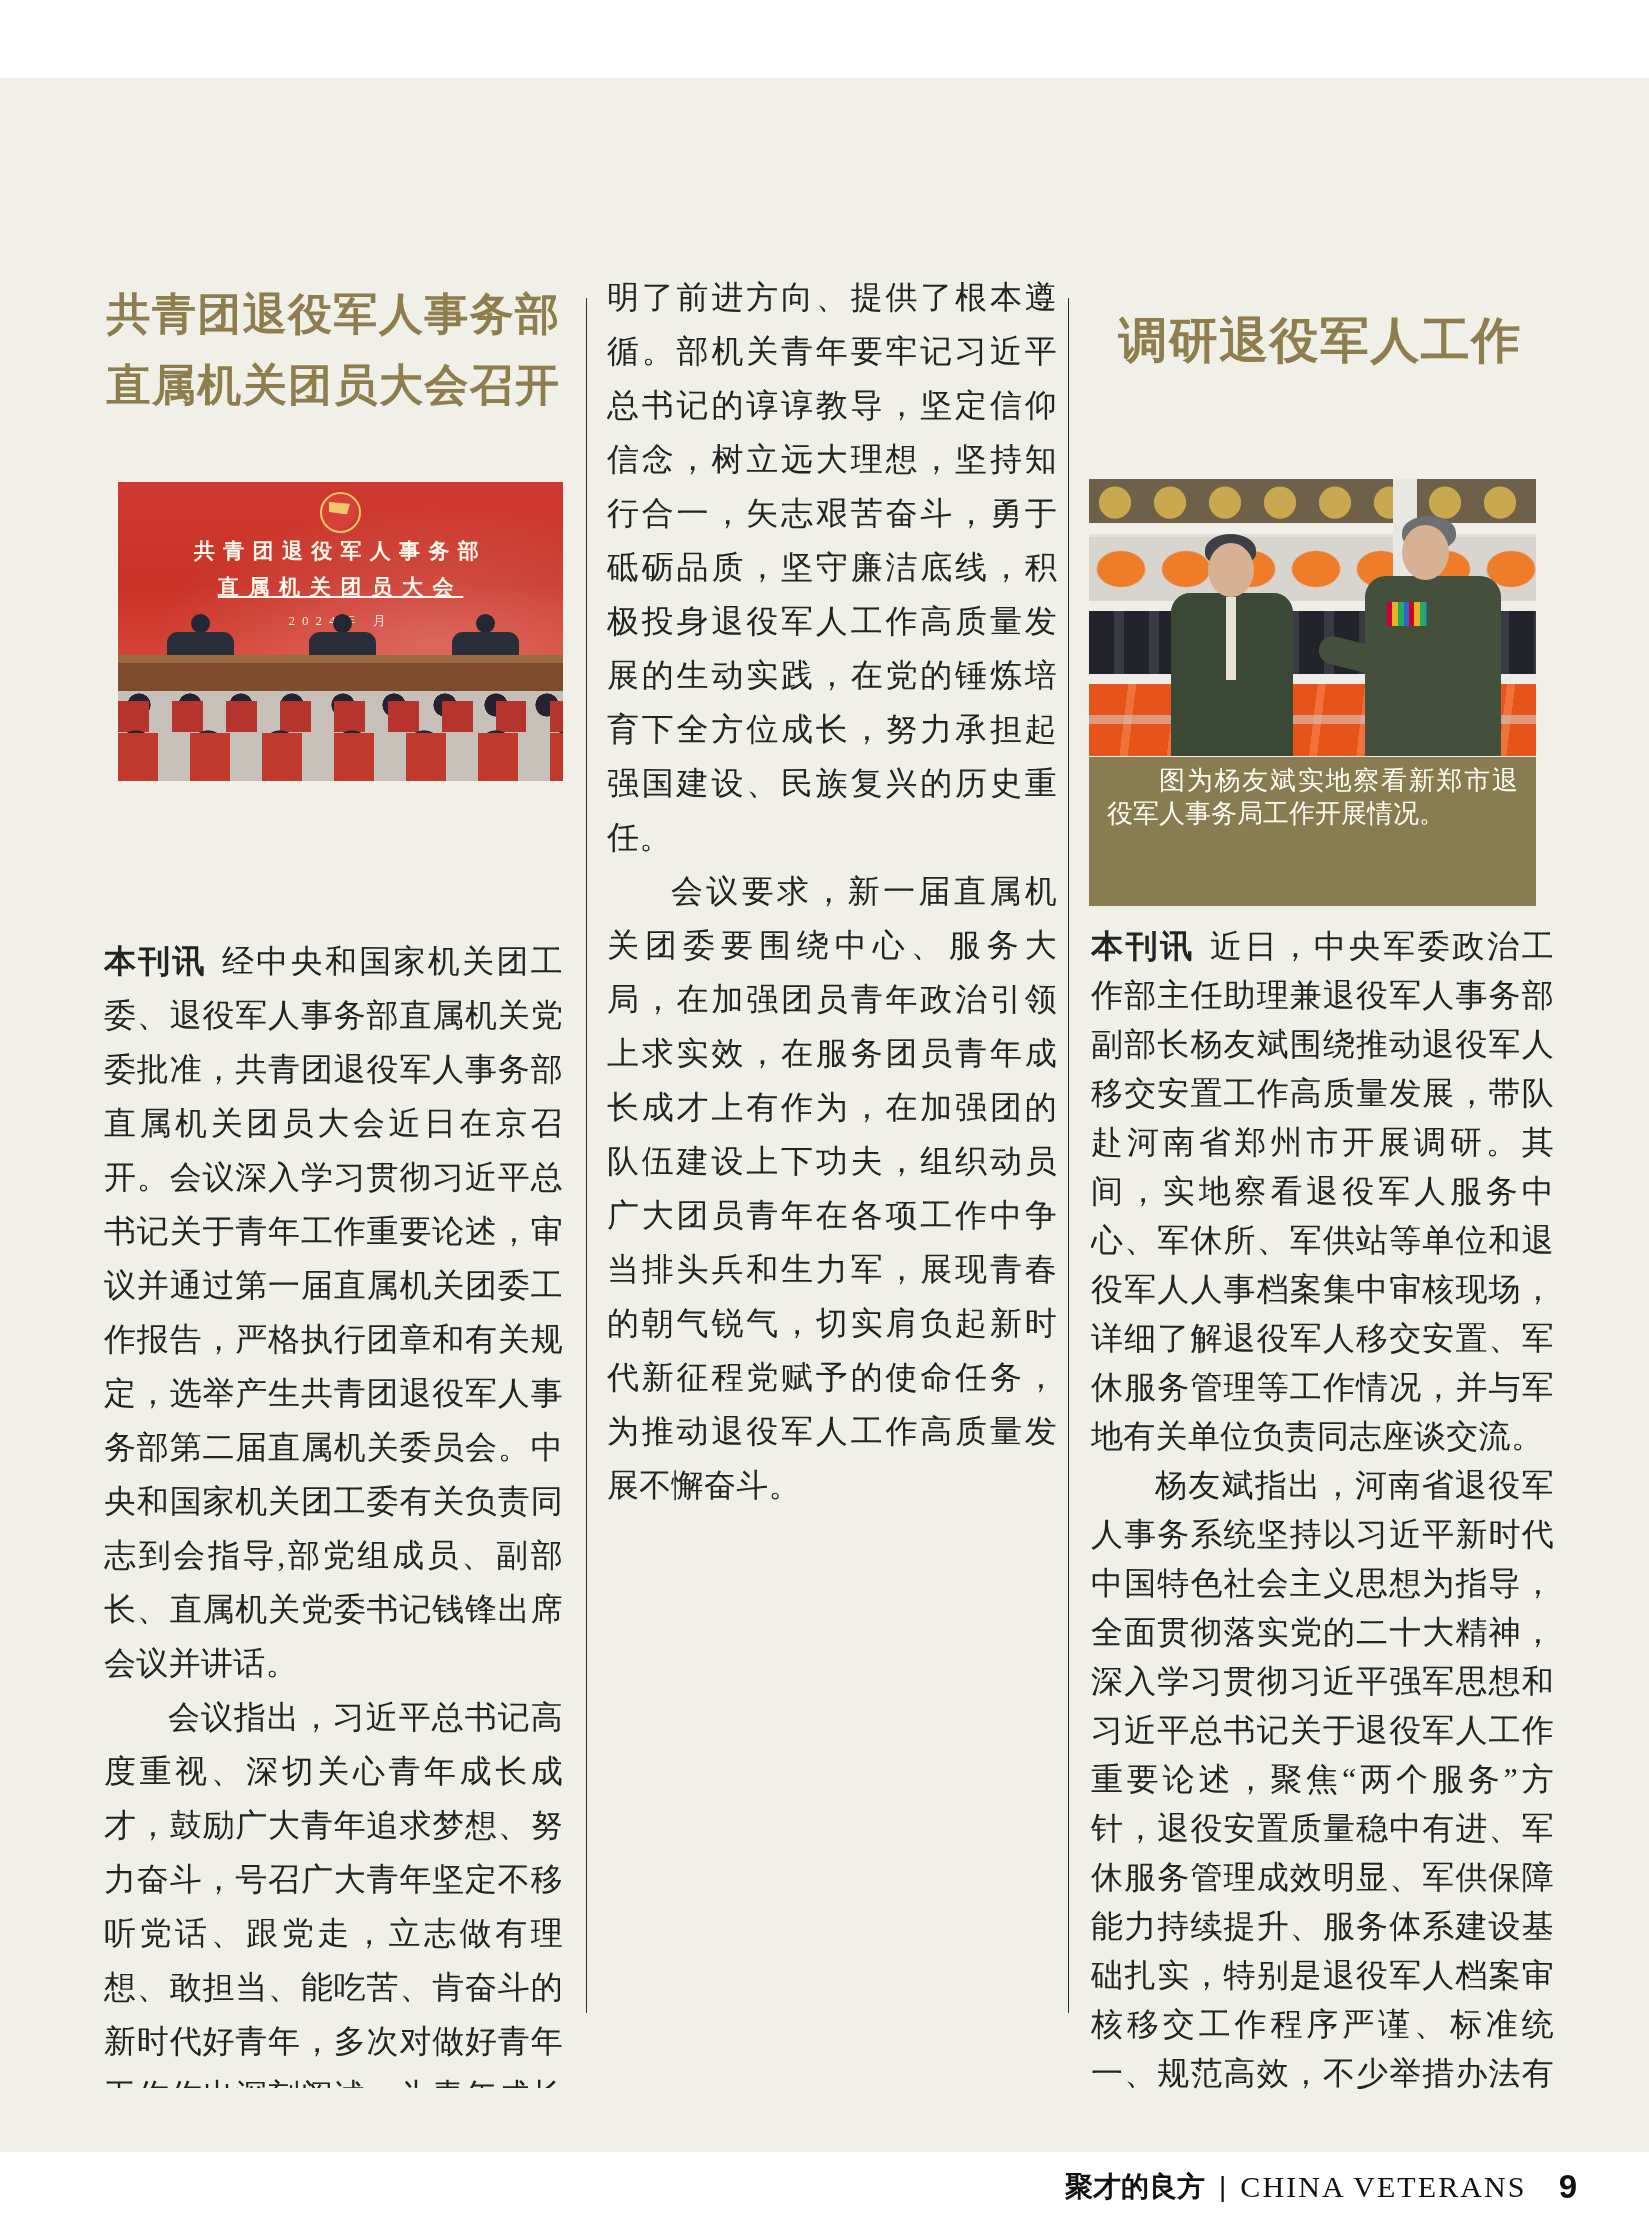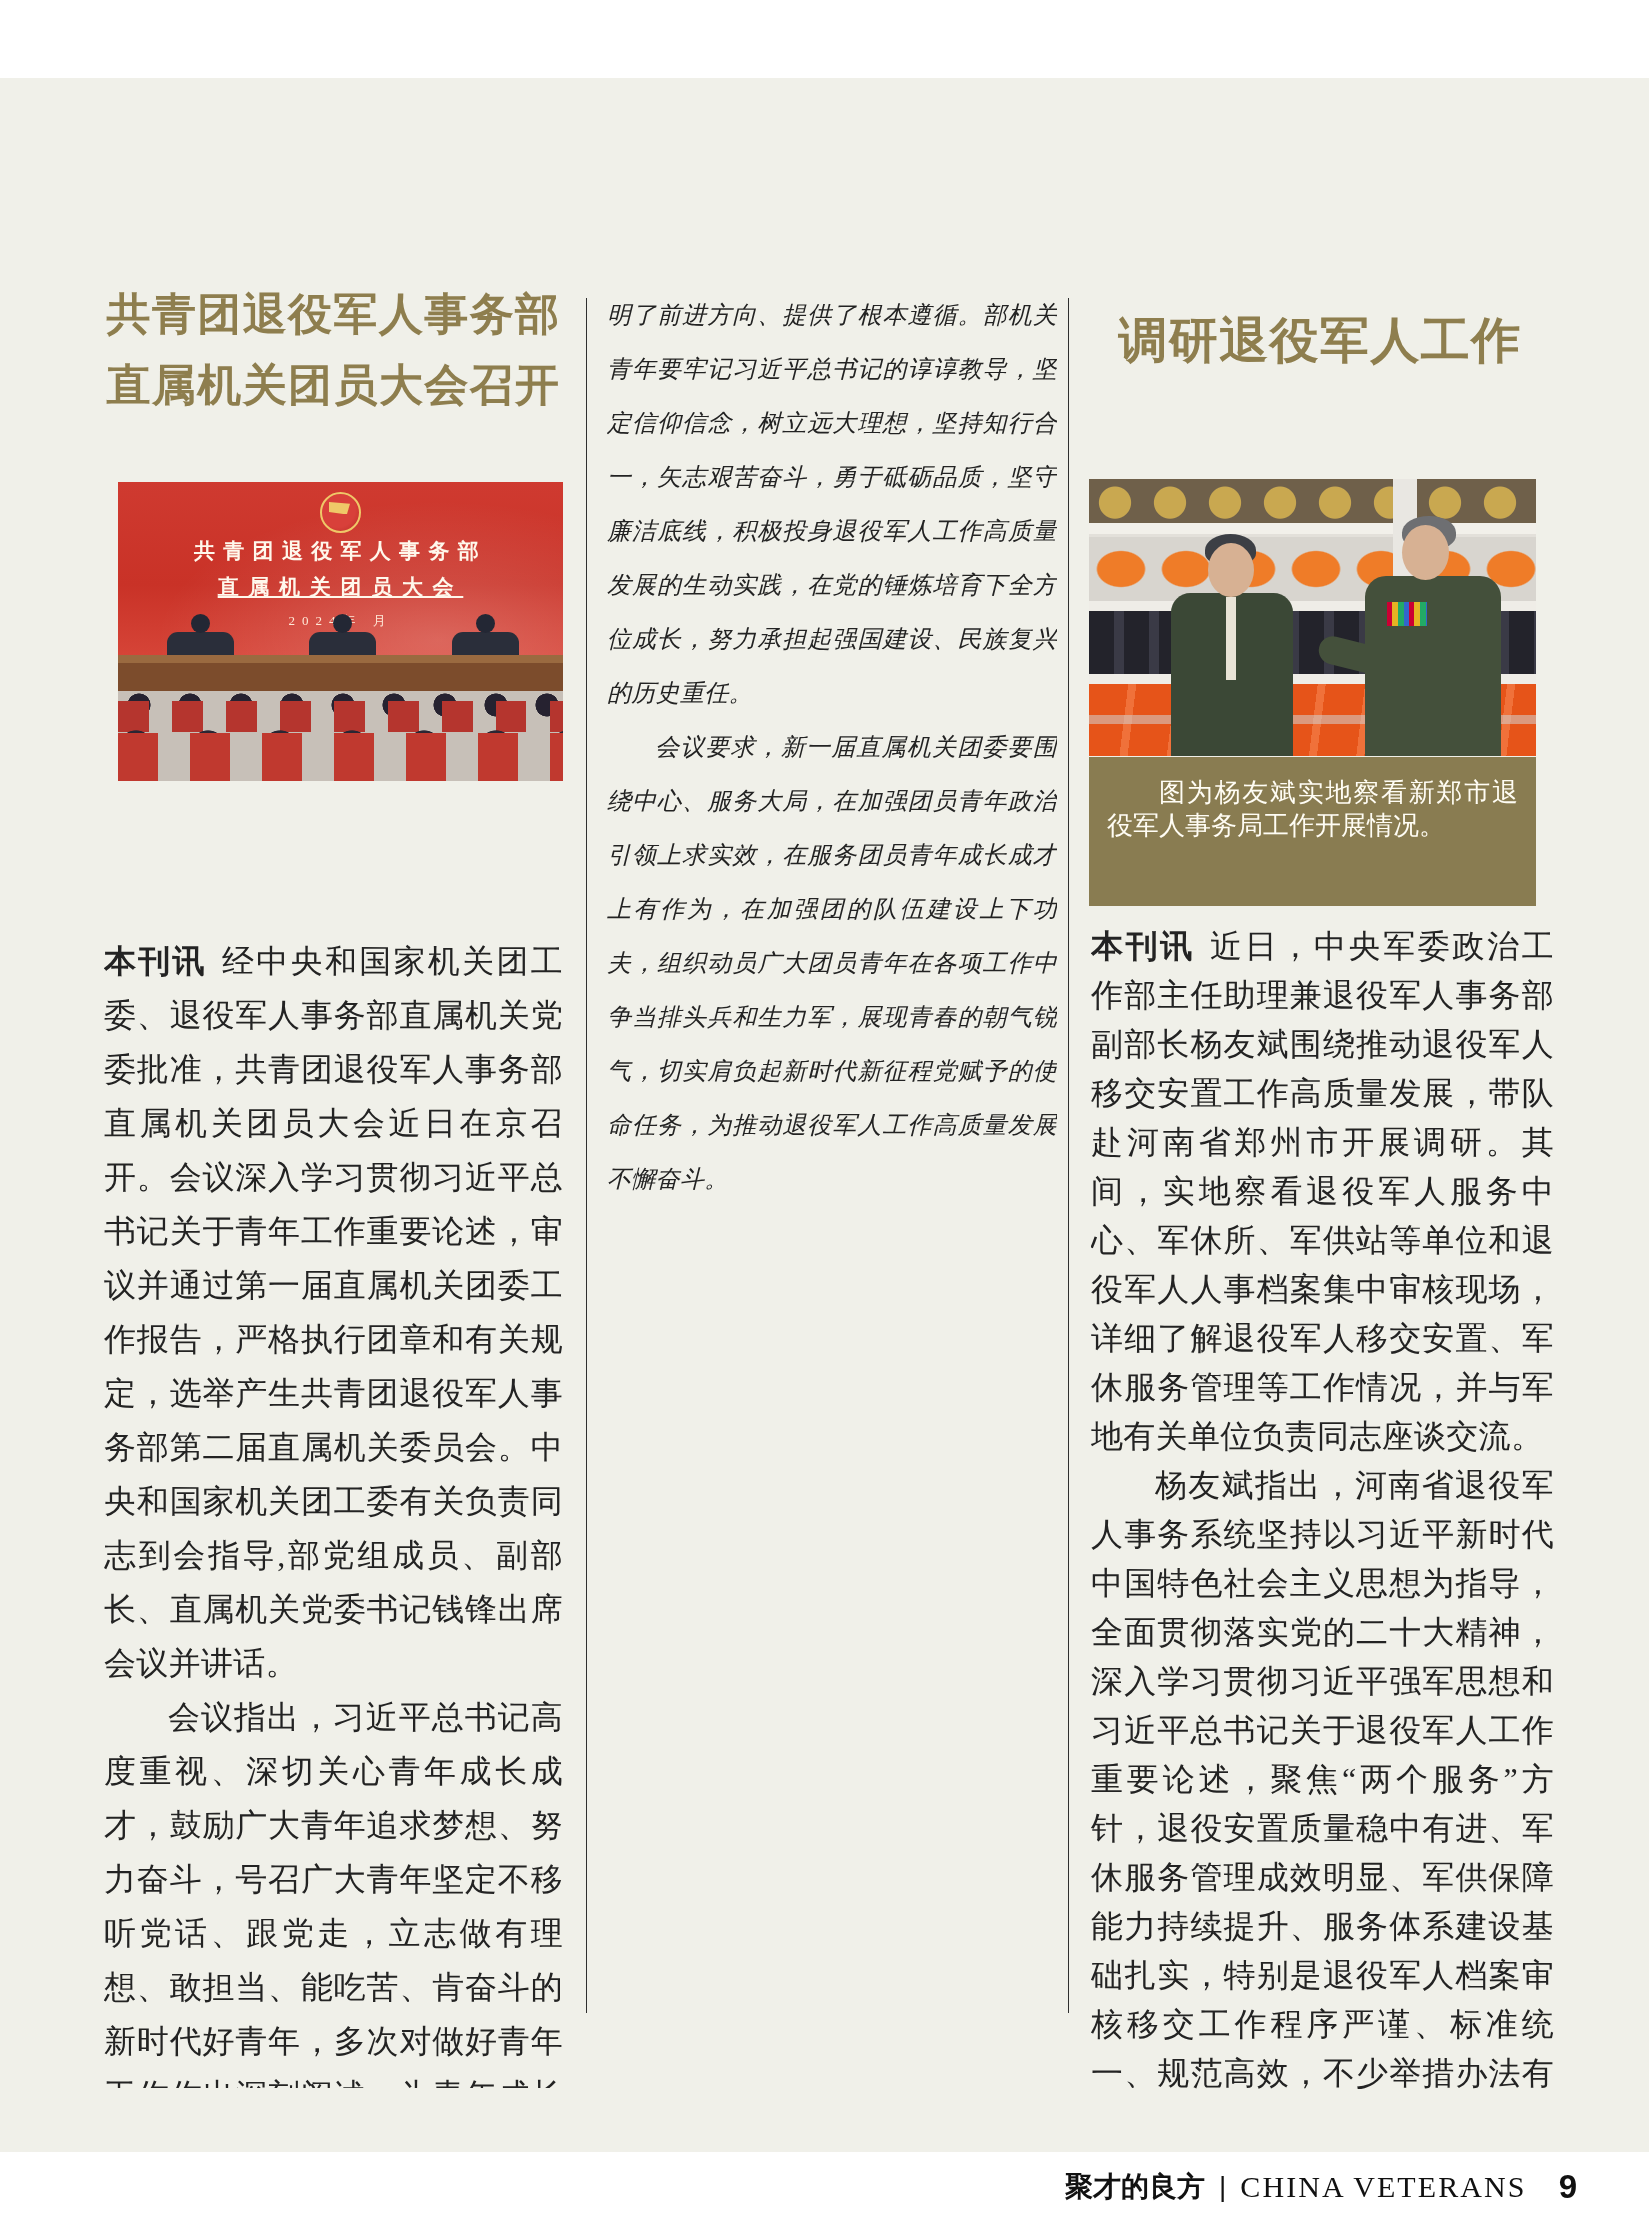--- a/index.html
+++ b/index.html
@@ -13,31 +13,31 @@
 
   
   .headline{position:absolute;text-align:center;font-weight:900;color:#8e7e4e;
             font-family:"Liberation Serif","DejaVu Serif",serif;}
   #a1-title{left:104px;top:279px;width:459px;font-size:44px;line-height:71px;letter-spacing:1.4px;}
   #a2-title{left:1081px;top:303px;width:478px;font-size:49px;line-height:75px;letter-spacing:1.4px;}
 
   
   .colbody{position:absolute;overflow:hidden;text-align:justify;letter-spacing:0.3px;}
   #col1-body{left:104px;top:934px;width:459px;height:1154px;font-size:32px;line-height:54px;}
-  #col2-body{left:607px;top:288px;width:450px;height:1801px;font-size:24px;line-height:54px;font-style:italic;}
+  #col2-body{left:607px;top:270px;width:450px;height:1801px;font-size:32px;line-height:54px;}
   #col3-body{left:1091px;top:922px;width:463px;height:1167px;font-size:32px;line-height:49px;}
   .para{margin:0;}
   .indent{text-indent:2em;}
   .lead-label{font-family:"Liberation Sans","DejaVu Sans",sans-serif;font-weight:700;margin-right:15.2px;}
 
   
   .caption-box{position:absolute;background:#897c51;color:#fffdf4;font-size:26px;line-height:33px;
                text-align:justify;box-sizing:border-box;}
   #caption1{left:118px;top:781px;width:445px;height:116px;padding:16.6px 18px 0 18px;}
-  #caption2{left:1089px;top:757px;width:447px;height:149px;padding:19px 18px 0 18px;}
+  #caption2{left:1089px;top:757px;width:447px;height:149px;padding:7px 18px 0 18px;}
   .caption-box p{margin:0;text-indent:2em;}
 
   
   #photo1{position:absolute;left:118px;top:482px;width:445px;height:299px;overflow:hidden;background:#c9c2bb;}
   #p1-backdrop{position:absolute;left:0;top:0;width:100%;height:186px;
      background:linear-gradient(180deg,#cf3a30 0%,#c93227 55%,#d8473a 100%);}
   #p1-backdrop::before{content:"";position:absolute;inset:0;
      background:radial-gradient(ellipse at 72% 85%,rgba(255,255,255,.20),transparent 62%);}
   #p1-emblem{position:relative;width:37px;height:37px;margin:9.7px auto 4.2px auto;border:2.1px solid #efc868;
      border-radius:50%;background:radial-gradient(circle at 42% 42%,#d8403a 58%,#b92c24);}

